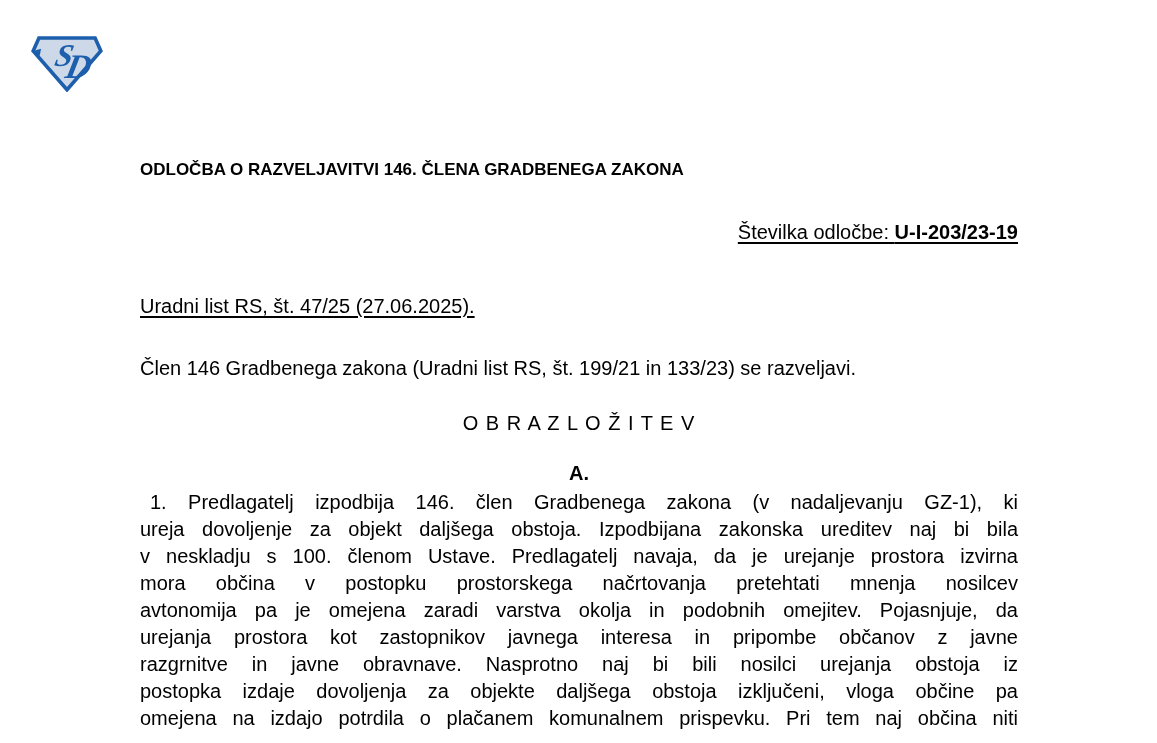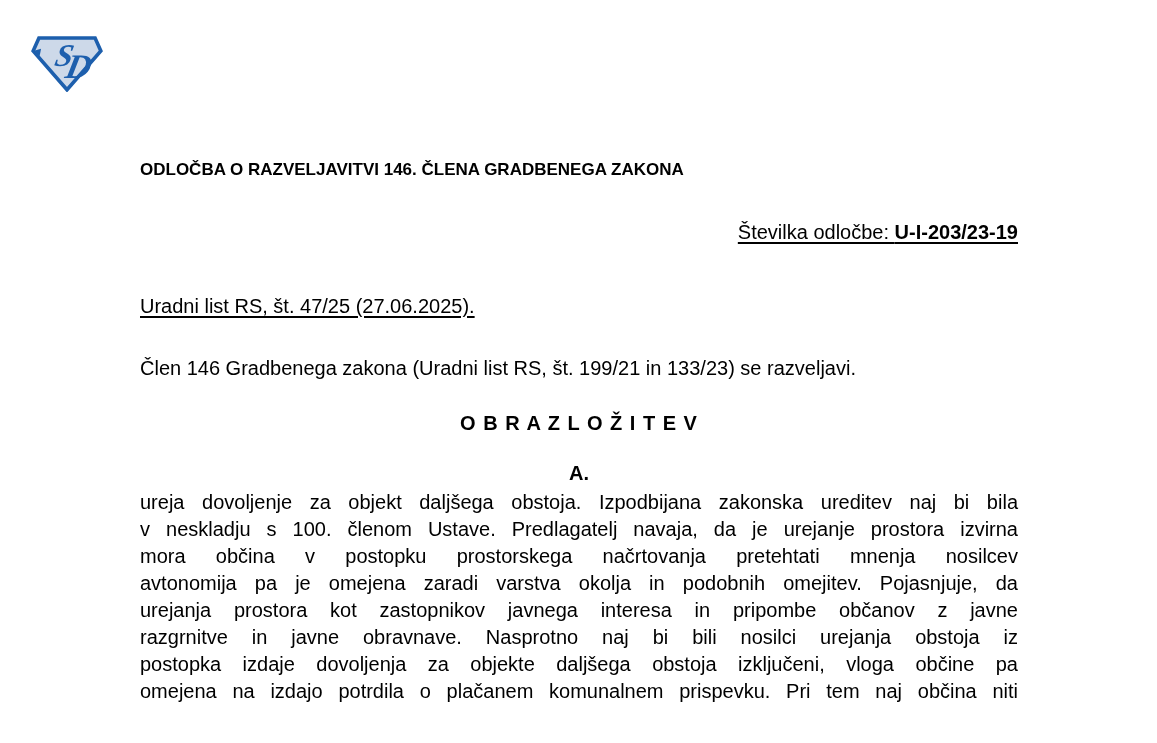--- a/index.html
+++ b/index.html
@@ -48,21 +48,21 @@
     width: 878px;
     font-size: 20px;
   }
   .explanation-heading {
     position: absolute;
     left: 140px;
     top: 412px;
     width: 878px;
     text-align: center;
     font-size: 20px;
-    font-weight: bold;
+    font-weight: normal;
     letter-spacing: 1px;
   }
   .section-heading {
     position: absolute;
     left: 140px;
     top: 462px;
     width: 878px;
     text-align: center;
     font-size: 20px;
     font-weight: bold;
@@ -109,20 +109,21 @@
 
   <div class="ref-line gazette-line">Uradni list RS, št. 47/25 (27.06.2025).</div>
 
   <div class="ruling-line">Člen 146 Gradbenega zakona (Uradni list RS, št. 199/21 in 133/23) se razveljavi.</div>
 
   <div class="explanation-heading">O B R A Z L O Ž I T E V</div>
 
   <div class="section-heading">A.</div>
 
   <div class="paragraph">
+    <div class="para-line first">1. Predlagatelj izpodbija 146. člen Gradbenega zakona (v nadaljevanju GZ-1), ki</div>
     <div class="para-line">ureja dovoljenje za objekt daljšega obstoja. Izpodbijana zakonska ureditev naj bi bila</div>
     <div class="para-line">v neskladju s 100. členom Ustave. Predlagatelj navaja, da je urejanje prostora izvirna</div>
     <div class="para-line">mora občina v postopku prostorskega načrtovanja pretehtati mnenja nosilcev</div>
     <div class="para-line">avtonomija pa je omejena zaradi varstva okolja in podobnih omejitev. Pojasnjuje, da</div>
     <div class="para-line">urejanja prostora kot zastopnikov javnega interesa in pripombe občanov z javne</div>
     <div class="para-line">razgrnitve in javne obravnave. Nasprotno naj bi bili nosilci urejanja obstoja iz</div>
     <div class="para-line">postopka izdaje dovoljenja za objekte daljšega obstoja izključeni, vloga občine pa</div>
     <div class="para-line">omejena na izdajo potrdila o plačanem komunalnem prispevku. Pri tem naj občina niti</div>
   </div>
 

